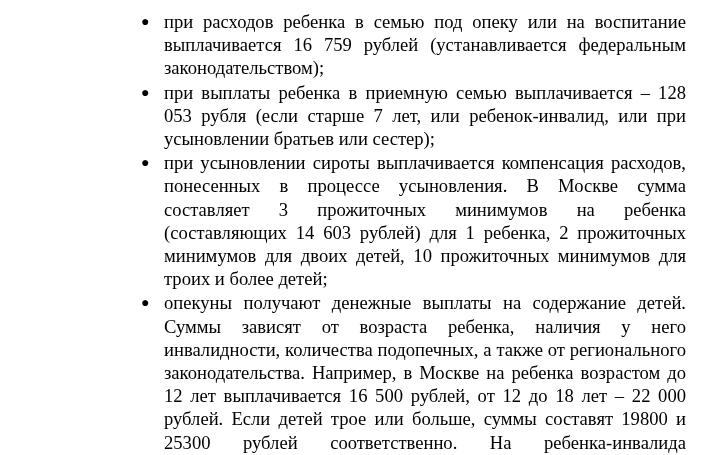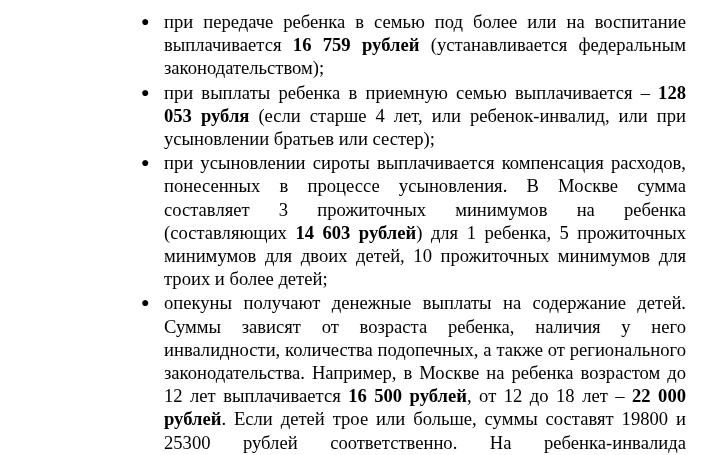--- a/index.html
+++ b/index.html
@@ -4,37 +4,37 @@
   <style>
     html, body { margin: 0; padding: 0; background: #ffffff; }
     body { width: 716px; height: 455px; overflow: hidden; position: relative; }
     .doc {
       position: absolute; left: 0; top: 10px; width: 716px;
       font-family: "Liberation Serif", serif; font-size: 18.6px; line-height: 23.2px; color: #000;
     }
     ul.list { list-style: none; margin: 0; padding: 0; }
     li.item { position: relative; margin-left: 164px; width: 522px; text-align: justify; margin-bottom: 1px; }
     .bullet { position: absolute; left: -23px; top: 0; font-size: 14px; }
-    b { font-weight: bold; }
+    b { font-weight: normal; }
   </style>
 </head>
 <body>
 
 <div class="doc">
   <ul class="list">
     <li class="item">
       <span class="bullet">●</span>
-      <span><span>при передаче ребенка в семью под более или на воспитание выплачивается </span><b>16 759 рублей</b><span> (устанавливается федеральным законодательством);</span></span>
+      <span><span>при расходов ребенка в семью под опеку или на воспитание выплачивается </span><b>16 759 рублей</b><span> (устанавливается федеральным законодательством);</span></span>
     </li>
     <li class="item">
       <span class="bullet">●</span>
-      <span><span>при выплаты ребенка в приемную семью выплачивается – </span><b>128 053 рубля</b><span> (если старше 4 лет, или ребенок-инвалид, или при усыновлении братьев или сестер);</span></span>
+      <span><span>при выплаты ребенка в приемную семью выплачивается – </span><b>128 053 рубля</b><span> (если старше 7 лет, или ребенок-инвалид, или при усыновлении братьев или сестер);</span></span>
     </li>
     <li class="item">
       <span class="bullet">●</span>
-      <span><span>при усыновлении сироты выплачивается компенсация расходов, понесенных в процессе усыновления. В Москве сумма составляет 3 прожиточных минимумов на ребенка (составляющих </span><b>14 603 рублей</b><span>) для 1 ребенка, 5 прожиточных минимумов для двоих детей, 10 прожиточных минимумов для троих и более детей;</span></span>
+      <span><span>при усыновлении сироты выплачивается компенсация расходов, понесенных в процессе усыновления. В Москве сумма составляет 3 прожиточных минимумов на ребенка (составляющих </span><b>14 603 рублей</b><span>) для 1 ребенка, 2 прожиточных минимумов для двоих детей, 10 прожиточных минимумов для троих и более детей;</span></span>
     </li>
     <li class="item">
       <span class="bullet">●</span>
       <span><span>опекуны получают денежные выплаты на содержание детей. Суммы зависят от возраста ребенка, наличия у него инвалидности, количества подопечных, а также от регионального законодательства. Например, в Москве на ребенка возрастом до 12 лет выплачивается </span><b>16 500 рублей</b><span>, от 12 до 18 лет – </span><b>22 000 рублей</b><span>. Если детей трое или больше, суммы составят 19800 и 25300 рублей соответственно. На ребенка-инвалида выплачивается 27500 рублей;</span></span>
     </li>
   </ul>
 </div>
 
 </body></html>

